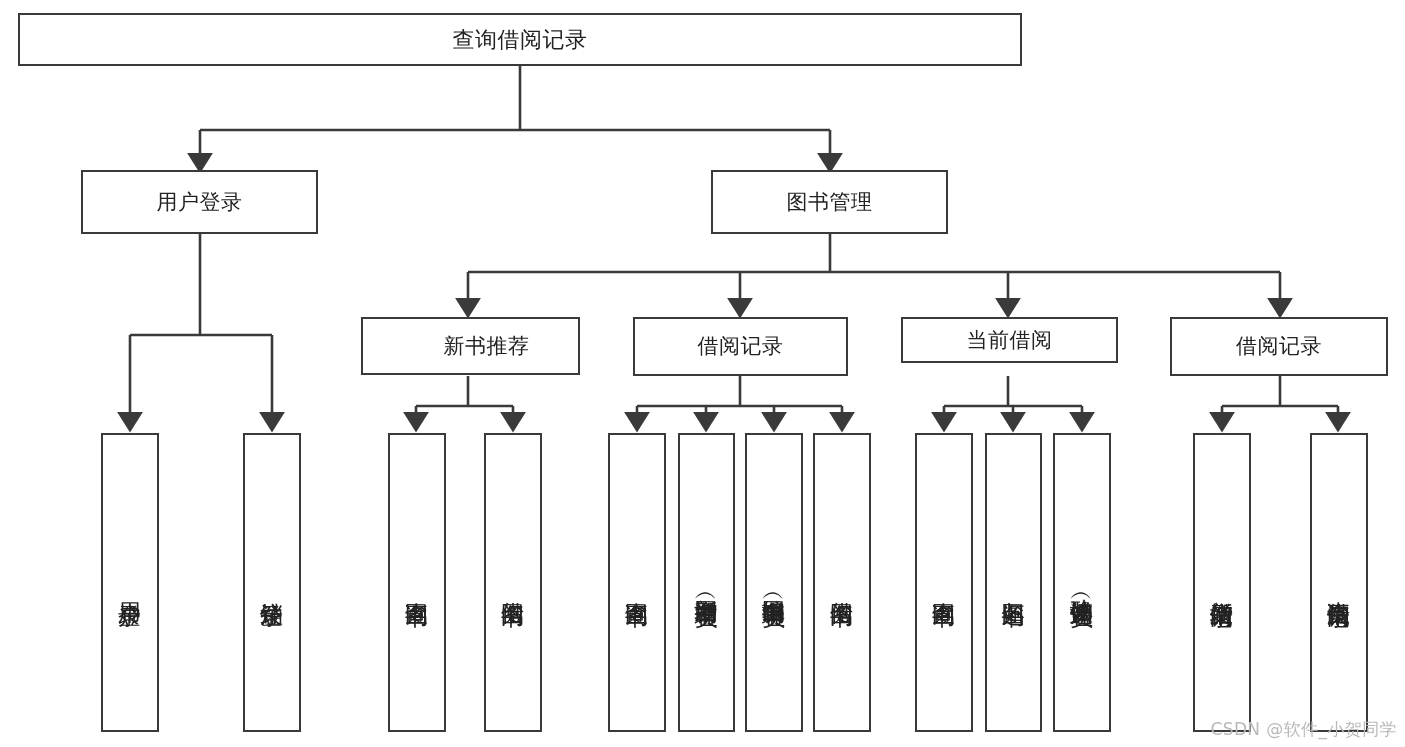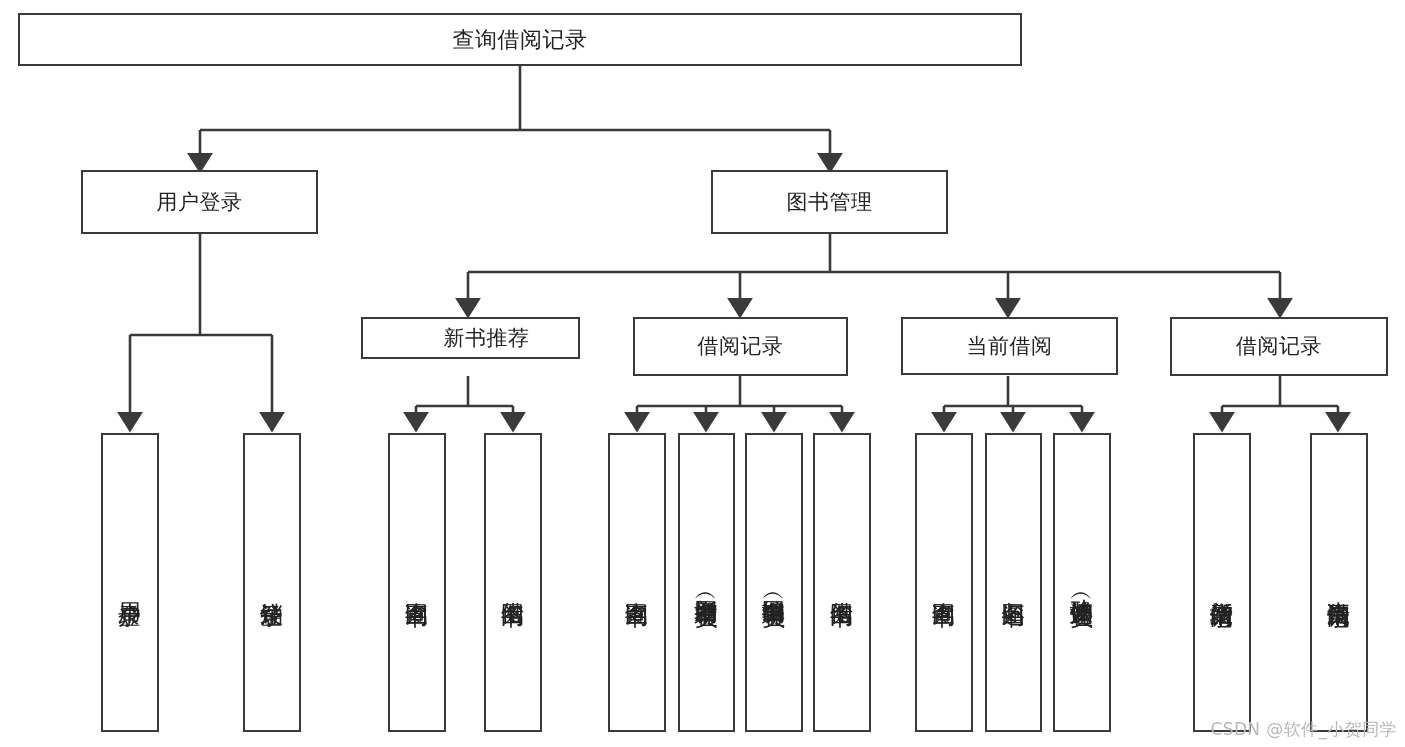--- a/index.html
+++ b/index.html
@@ -126,27 +126,27 @@
     <span class="node-label">查询借阅记录</span>
   </div>
 
   <div class="node-box" style="left:81px; top:170px; width:237px; height:64px;">
     <span class="node-label">用户登录</span>
   </div>
   <div class="node-box" style="left:711px; top:170px; width:237px; height:64px;">
     <span class="node-label">图书管理</span>
   </div>
 
-  <div class="node-box" style="left:361px; top:317px; width:219px; height:42px;padding-left:32px;">
+  <div class="node-box" style="left:361px; top:317px; width:219px; height:58px;padding-left:32px;">
     <span class="node-label">新书推荐</span>
   </div>
   <div class="node-box" style="left:633px; top:317px; width:215px; height:59px;">
     <span class="node-label">借阅记录</span>
   </div>
-  <div class="node-box" style="left:901px; top:317px; width:217px; height:58px;">
+  <div class="node-box" style="left:901px; top:317px; width:217px; height:46px;">
     <span class="node-label">当前借阅</span>
   </div>
   <div class="node-box" style="left:1170px; top:317px; width:218px; height:59px;text-align:right;">
     <span class="node-label">借阅记录</span>
   </div>
 
   <div class="node-box leaf" style="left:101px; top:433px; width:58px; height:299px;">
     <span class="node-label">用户登录</span>
   </div>
   <div class="node-box leaf" style="left:243px; top:433px; width:58px; height:299px;">

